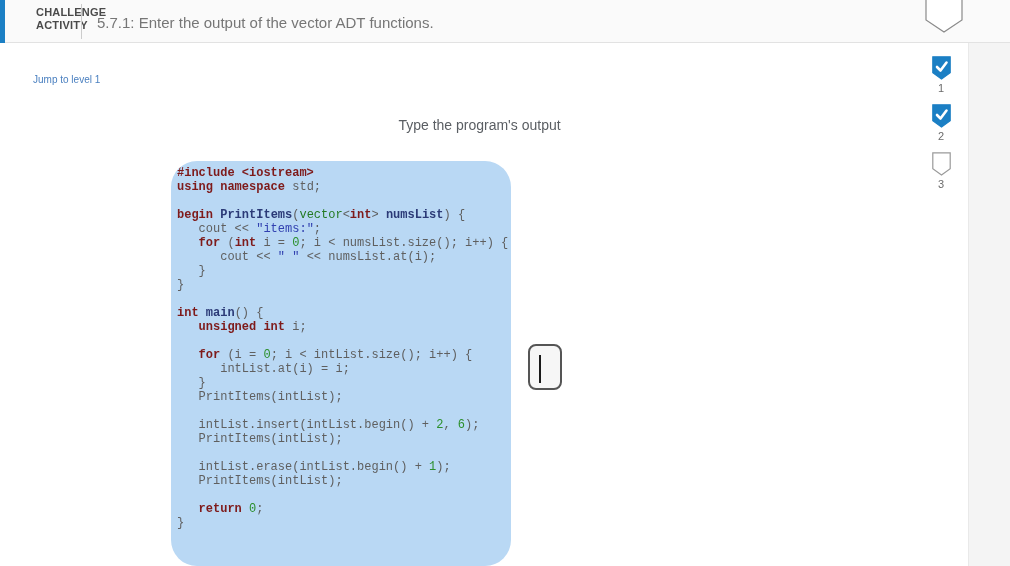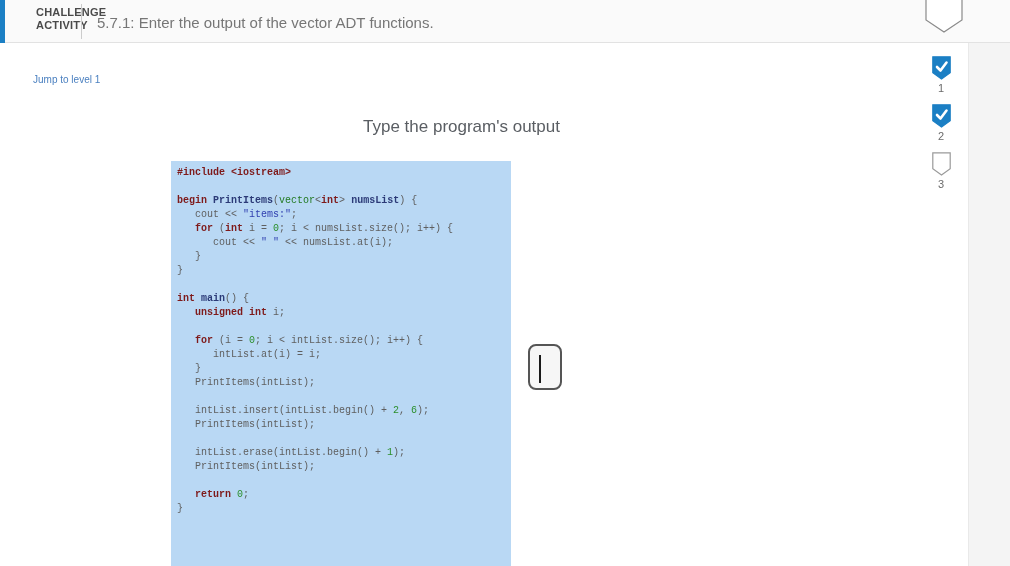--- a/index.html
+++ b/index.html
@@ -40,30 +40,30 @@
   }
   
   .progress-panel{
     position:absolute;left:929px;top:56px;width:24px;
     display:flex;flex-direction:column;gap:10px;align-items:center;
   }
   .progress-item{display:flex;flex-direction:column;align-items:center;cursor:pointer;}
   .progress-label{margin-top:2px;font-size:11px;color:#6b6b6b;text-align:center;}
   
   .prompt-heading{
-    position:absolute;left:169px;top:117px;width:585px;text-align:center;
-    font-size:17px;color:#5a5e63;
+    position:absolute;left:187px;top:117px;width:585px;text-align:center;
+    font-size:14px;color:#5a5e63;
   }
   
   .code-block{
     position:absolute;left:171px;top:161px;width:340px;height:405px;
     background:var(--code-bg);overflow:hidden;
     padding:5px 0 0 6px;
     font-family:"Liberation Mono","DejaVu Sans Mono",monospace;
-    font-size:10px;line-height:14px;
+    font-size:12px;line-height:14px;border-radius:26px;
   }
   .code-line{white-space:pre;height:14px;color:var(--plain);}
   .tok-p{color:var(--plain);}
   .tok-k{color:var(--kw);font-weight:bold;}
   .tok-d{color:var(--decl);font-weight:bold;}
   .tok-ty{color:var(--ty);}
   .tok-nu{color:var(--nu);}
   .tok-s{color:var(--str);}
   
   .answer-box{
@@ -117,20 +117,21 @@
         <polygon points="0.8,0.8 18.2,0.8 18.2,16.8 9.5,23 0.8,16.8" fill="#ffffff" stroke="#9a9a9a" stroke-width="1.2"></polygon>
       </svg>
       <div class="progress-label">3</div>
     </div>
   </div>
 
 <div class="prompt-heading">Type the program's output</div>
 
 <div class="code-block">
     <div class="code-line"><span class="tok-k">#include &lt;iostream&gt;</span></div>
+    <div class="code-line"><span class="tok-k">using namespace</span><span class="tok-p"> std;</span></div>
     <div class="code-line"> </div>
     <div class="code-line"><span class="tok-k">begin</span><span class="tok-p"> </span><span class="tok-d">PrintItems</span><span class="tok-p">(</span><span class="tok-ty">vector</span><span class="tok-p">&lt;</span><span class="tok-k">int</span><span class="tok-p">&gt; </span><span class="tok-d">numsList</span><span class="tok-p">) {</span></div>
     <div class="code-line"><span class="tok-p">   cout &lt;&lt; </span><span class="tok-s">"items:"</span><span class="tok-p">;</span></div>
     <div class="code-line"><span class="tok-p">   </span><span class="tok-k">for</span><span class="tok-p"> (</span><span class="tok-k">int</span><span class="tok-p"> i = </span><span class="tok-nu">0</span><span class="tok-p">; i &lt; numsList.size(); i++) {</span></div>
     <div class="code-line"><span class="tok-p">      cout &lt;&lt; </span><span class="tok-s">" "</span><span class="tok-p"> &lt;&lt; numsList.at(i);</span></div>
     <div class="code-line"><span class="tok-p">   }</span></div>
     <div class="code-line"><span class="tok-p">}</span></div>
     <div class="code-line"> </div>
     <div class="code-line"><span class="tok-k">int</span><span class="tok-p"> </span><span class="tok-d">main</span><span class="tok-p">() {</span></div>
     <div class="code-line"><span class="tok-p">   </span><span class="tok-k">unsigned int</span><span class="tok-p"> i;</span></div>

